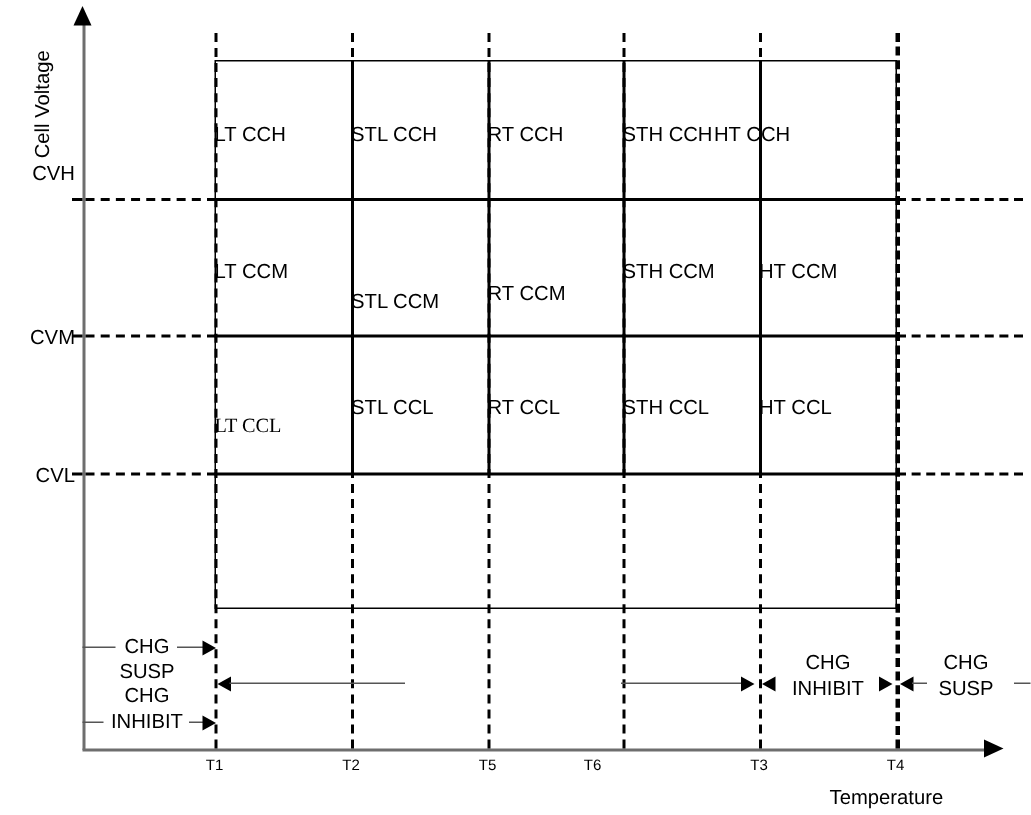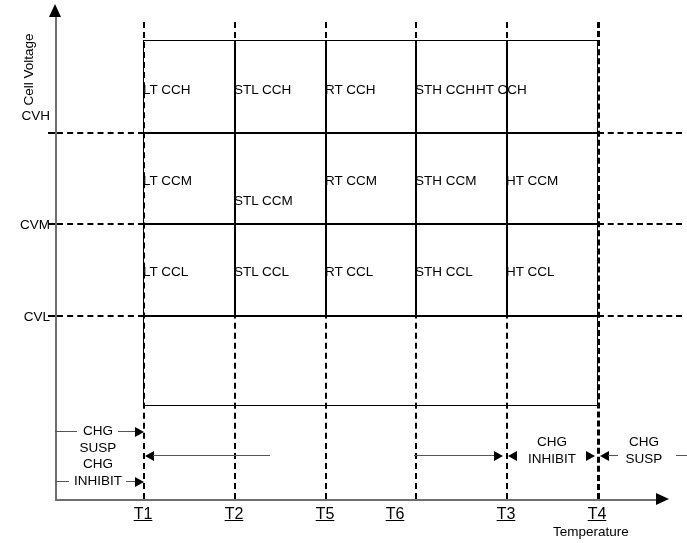--- a/index.html
+++ b/index.html
@@ -27,21 +27,21 @@
   .ytick-mark{position:absolute;left:48px;width:7px;height:1.5px;background:#000;}
 
   
   .hdash{position:absolute;height:0;border-top:2.2px dashed #000;}
 
   
   .vdash{position:absolute;width:0;border-left:2px dashed #000;}
   .vdash.bold{border-left-width:3.4px;}
 
   
-  .xtick-label{position:absolute;top:505px;font-size:16px;width:40px;text-align:center;text-decoration:underline;}
+  .xtick-label{position:absolute;top:505px;font-size:10px;width:40px;text-align:center;}
 
   
   .grid-box{position:absolute;left:143px;top:40px;width:455px;height:366px;
             border:1.6px solid #000;box-sizing:border-box;}
   .hline{position:absolute;left:143px;height:1.6px;background:#000;width:455px;}
   .vline{position:absolute;top:40px;width:1.6px;background:#000;height:276px;}
 
   .cell-label{position:absolute;font-size:13.5px;white-space:nowrap;}
 
   
@@ -107,25 +107,25 @@
   <div class="vline" style="left:506px;"></div>
 
   <div class="cell-label" style="left:143px;top:82px;width:91px;">LT CCH</div>
   <div class="cell-label" style="left:234px;top:82px;width:91px;">STL CCH</div>
   <div class="cell-label" style="left:325px;top:82px;width:106px;">RT CCH</div>
   <div class="cell-label" style="left:415px;top:82px;width:91px;">STH CCH</div>
   <div class="cell-label" style="left:476px;top:82px;width:92px;">HT CCH</div>
 
   <div class="cell-label" style="left:143px;top:173px;width:91px;">LT CCM</div>
   <div class="cell-label" style="left:234px;top:173px;width:114px;margin-top:20px;">STL CCM</div>
-  <div class="cell-label" style="left:325px;top:173px;width:100px;">RT CCM</div>
+  <div class="cell-label" style="left:325px;top:188px;width:100px;">RT CCM</div>
   <div class="cell-label" style="left:415px;top:173px;width:91px;">STH CCM</div>
   <div class="cell-label" style="left:506px;top:173px;width:92px;">HT CCM</div>
 
-  <div class="cell-label" style="left:143px;top:264px;width:68px;">LT CCL</div>
+  <div class="cell-label" style="left:143px;top:276px;width:68px;font-family:Liberation Serif, serif;">LT CCL</div>
   <div class="cell-label" style="left:234px;top:264px;width:91px;">STL CCL</div>
   <div class="cell-label" style="left:325px;top:264px;width:90px;">RT CCL</div>
   <div class="cell-label" style="left:415px;top:264px;width:91px;">STH CCL</div>
   <div class="cell-label" style="left:506px;top:264px;width:92px;">HT CCL</div>
 
 
   <div class="tick-stub" style="left:55px;top:431px;"></div>
   <div class="ann-label" style="left:58px;top:422px;width:80px;">CHG</div>
   <div class="ann-label" style="left:58px;top:439px;width:80px;">SUSP</div>
   <div class="ann-line" style="left:118px;top:431px;width:20px;"></div>

